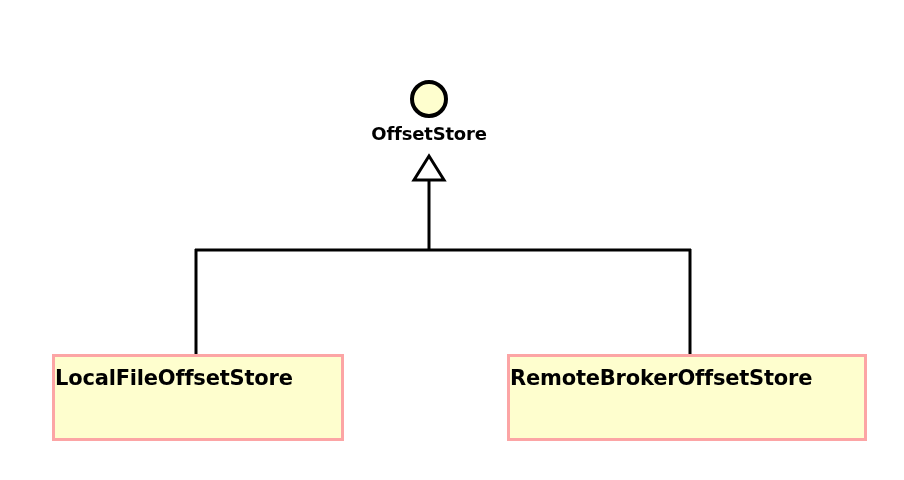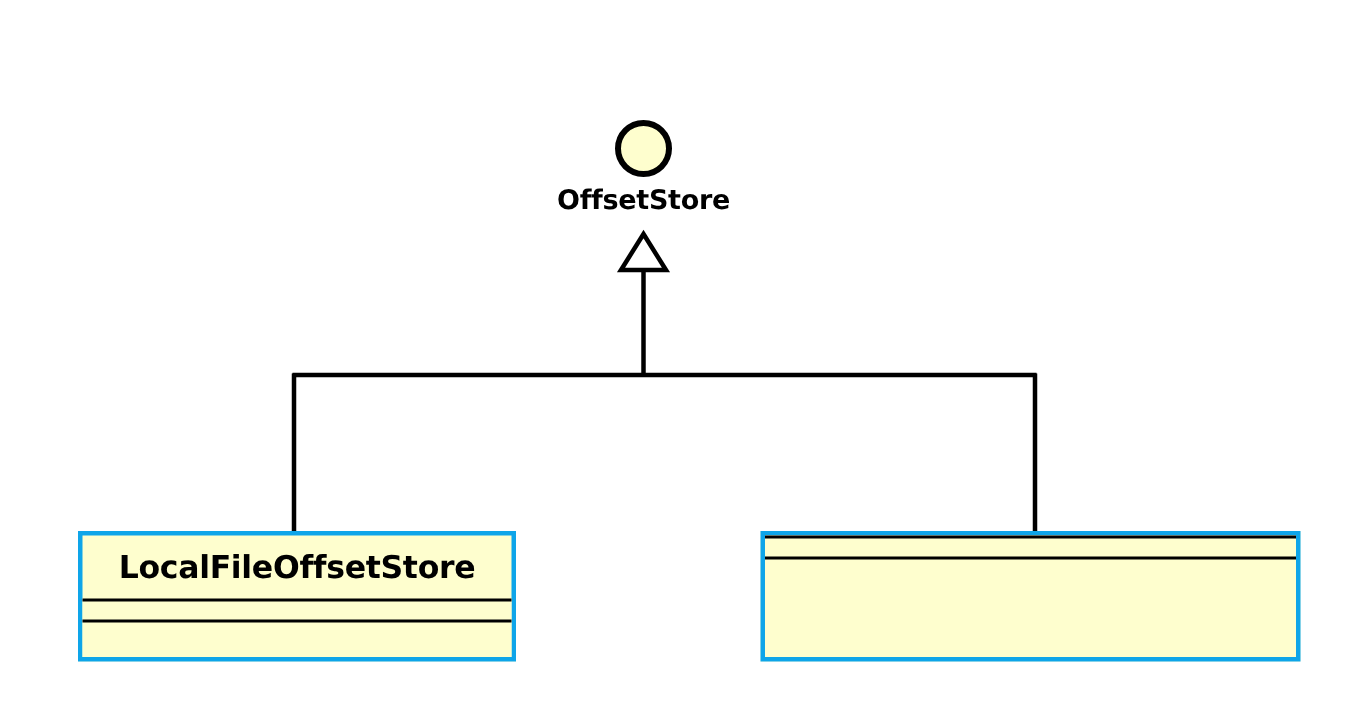--- a/index.html
+++ b/index.html
@@ -56,23 +56,23 @@
     line-height: 26px;
     white-space: nowrap;
     letter-spacing: -0.2px;
   }
 
   
   .class-box {
     position: absolute;
     box-sizing: border-box;
     background: #FEFECE;
-    border: 3px solid #0ea5e9;
+    border: 3px solid #fca5a5;
     display: flex;
-    flex-direction: column;
+    flex-direction: row;
   }
   .class-box.local {
     left: 52px;
     top: 354px;
     width: 292px;
     height: 87px;
   }
   .class-box.remote {
     left: 507px;
     top: 354px;
@@ -126,17 +126,18 @@
     <div class="interface-label">OffsetStore</div>
   </div>
 
   <div class="class-box local">
     <div class="class-title">LocalFileOffsetStore</div>
     <div class="class-compartment fields"></div>
     <div class="class-compartment methods"></div>
   </div>
 
   <div class="class-box remote">
+    <div class="class-title">RemoteBrokerOffsetStore</div>
     <div class="class-compartment fields"></div>
     <div class="class-compartment methods"></div>
   </div>
 
 </div>
 
 </body></html>

